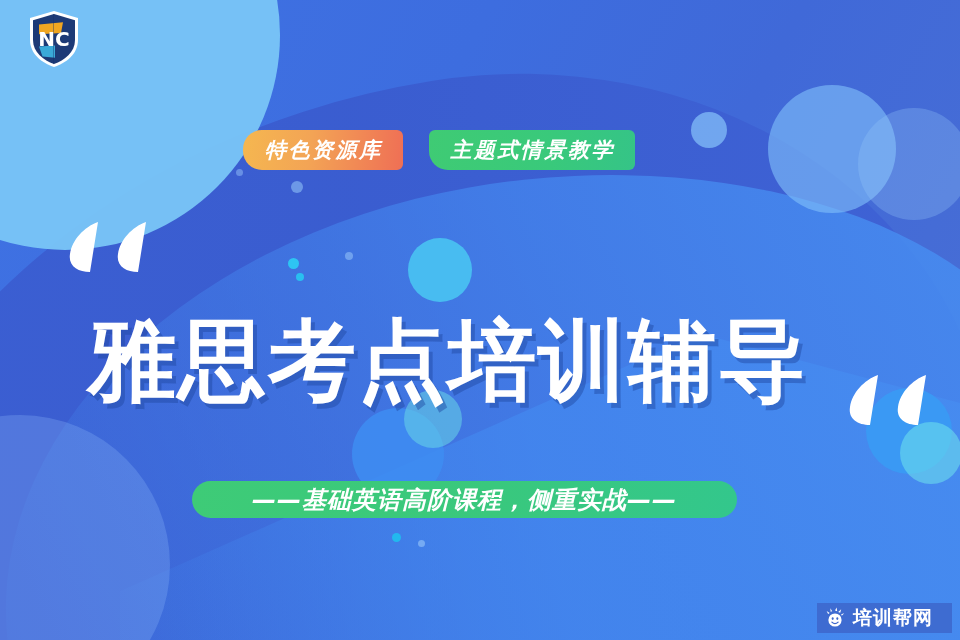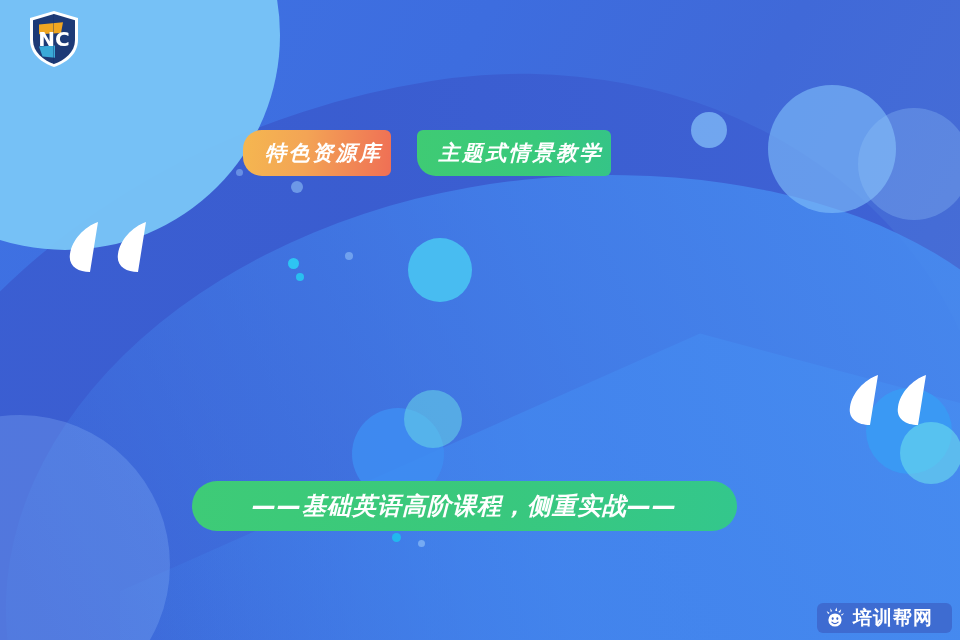--- a/index.html
+++ b/index.html
@@ -235,31 +235,31 @@
 
   
   .badges {
     position: absolute;
     left: 243px;
     top: 130px;
     display: flex;
     align-items: flex-start;
   }
   .badge {
-    height: 46px;
+    height: 40px;
     display: flex;
     align-items: center;
     justify-content: center;
     color: #ffffff;
     font-weight: 700;
     font-size: 21px;
     letter-spacing: 2.5px;
     font-family: "DejaVu Sans", "Liberation Sans", sans-serif;
     font-style: italic;
-    padding: 0 8px 0 22px;
+    padding: 0 20px 0 22px;
   }
   .badge-orange {
     background: linear-gradient(96deg, #f5b750 0%, #f3a455 42%, #ef6f55 100%);
     border-radius: 19px 6px 6px 19px;
     margin-right: 26px;
   }
   .badge-green {
     background: linear-gradient(96deg, #3fcb74 0%, #39c97b 60%, #35c487 100%);
     border-radius: 6px 6px 6px 19px;
   }
@@ -288,21 +288,21 @@
     text-shadow: 4px 5px 0 rgba(32, 72, 160, .45);
     white-space: nowrap;
   }
 
   
   .subpill {
     position: absolute;
     left: 192px;
     top: 481px;
     width: 545px;
-    height: 50px;
+    height: 37px;
     border-radius: 25px;
     background: linear-gradient(96deg, #3ecb77 0%, #39c87d 55%, #33c78c 100%);
     display: flex;
     align-items: center;
     justify-content: center;
     color: #ffffff;
     font-size: 24px;
     font-weight: 700;
     font-style: italic;
     letter-spacing: 1px;
@@ -315,21 +315,20 @@
     position: absolute;
     left: 817px;
     right: 8px;
     top: 603px;
     height: 30px;
     background: rgba(62, 104, 205, .88);
     display: flex;
     align-items: center;
     gap: 7px;
     padding: 0 7px;
-    border-radius: 6px;
   }
   .wm-icon { width: 22px; height: 22px; display: block; flex: 0 0 auto; }
   .wm-text {
     color: #ffffff;
     font-size: 19px;
     font-weight: 700;
     letter-spacing: 1px;
     font-family: "DejaVu Sans", "Liberation Sans", sans-serif;
     white-space: nowrap;
   }
@@ -385,20 +384,21 @@
 
   <div class="quote quote-open">
     <svg width="34" height="52" viewBox="0 0 34 52">
       <path d="M30 0 L22 50 C10 50 0 44 2 32 C4 18 16 5 30 0 Z" fill="#ffffff"></path>
     </svg>
     <svg width="34" height="52" viewBox="0 0 34 52">
       <path d="M30 0 L22 50 C10 50 0 44 2 32 C4 18 16 5 30 0 Z" fill="#ffffff"></path>
     </svg>
   </div>
 
+  <h1 class="title">雅思考点培训辅导</h1>
 
   <div class="quote quote-close">
     <svg width="34" height="52" viewBox="0 0 34 52">
       <path d="M30 0 L22 50 C10 50 0 44 2 32 C4 18 16 5 30 0 Z" fill="#ffffff"></path>
     </svg>
     <svg width="34" height="52" viewBox="0 0 34 52">
       <path d="M30 0 L22 50 C10 50 0 44 2 32 C4 18 16 5 30 0 Z" fill="#ffffff"></path>
     </svg>
   </div>
 

